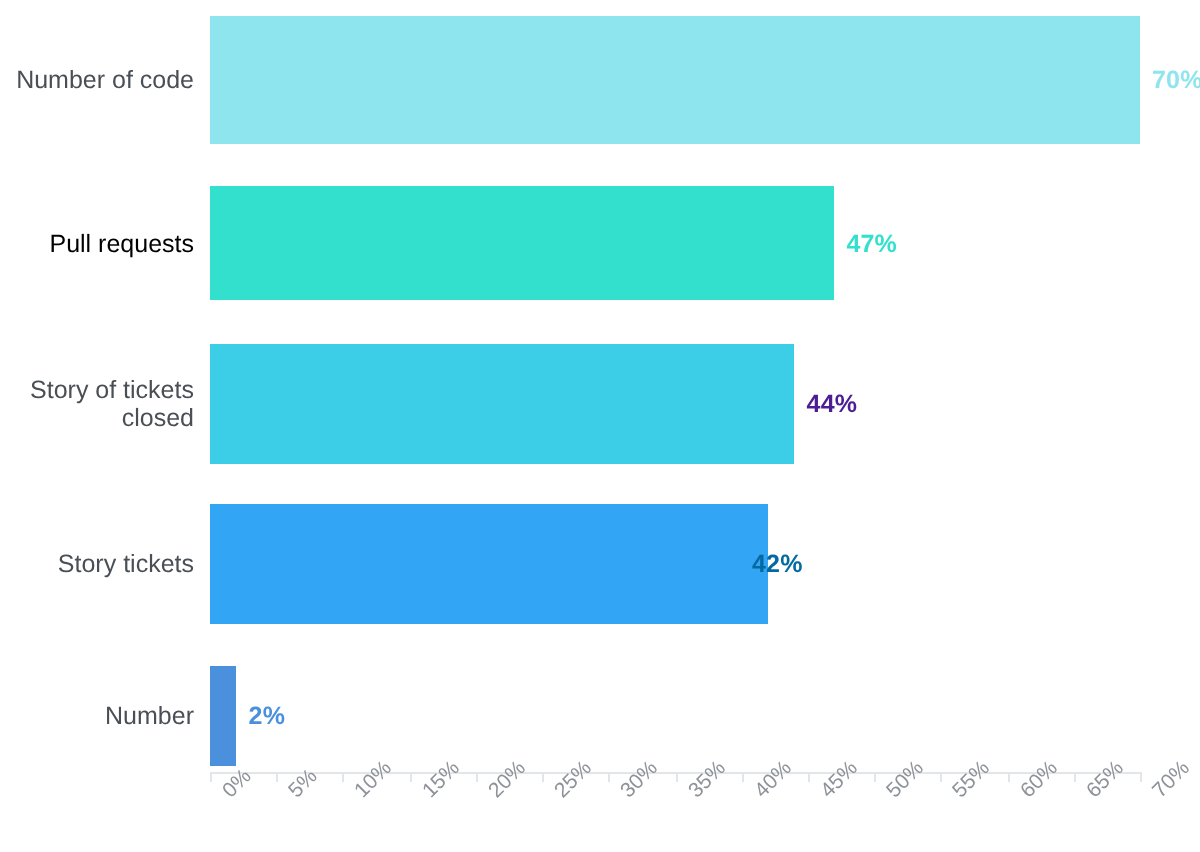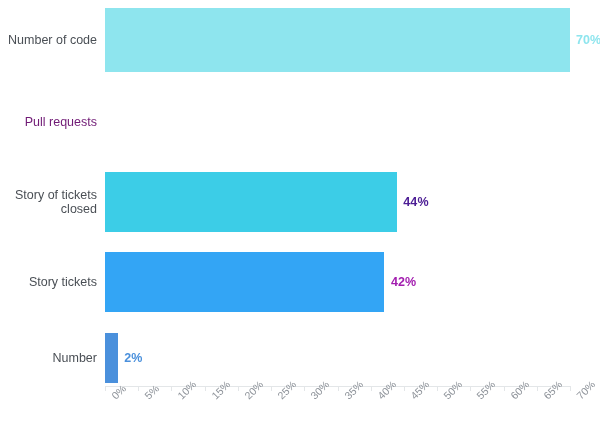--- a/index.html
+++ b/index.html
@@ -103,39 +103,43 @@
     right: 0;
   }
 </style>
 </head>
 <body>
 
 <div id="chart-root">
 
   <div class="cat-col" id="cat-col">
       <div class="cat-label" style="top: 40px; color: rgb(74, 79, 85);">Number of code</div>
-      <div class="cat-label" style="top: 121.5px; color: #701a75;">Pull requests</div>
+      <div class="cat-label" style="top: 121.5px; color: #000000;">Pull requests</div>
       <div class="cat-label" style="top: 202px; color: rgb(74, 79, 85);">Story of tickets
 closed</div>
       <div class="cat-label" style="top: 282px; color: rgb(74, 79, 85);">Story tickets</div>
       <div class="cat-label" style="top: 358px; color: rgb(74, 79, 85);">Number</div>
     </div>
 
   <div class="plot-area" id="plot-area">
       <div class="bar-row" style="top: 8px; height: 64px;">
         <div class="bar" style="width: 465px; background: rgb(142, 229, 238);"></div>
         <span class="bar-value" style="left: 471px; color: rgb(142, 229, 238);">70%</span>
       </div>
+      <div class="bar-row" style="top: 93px; height: 57px;">
+        <div class="bar" style="width: 312.214px; background: rgb(51, 224, 205);"></div>
+        <span class="bar-value" style="left: 318.214px; color: rgb(51, 224, 205);">47%</span>
+      </div>
       <div class="bar-row" style="top: 172px; height: 60px;">
         <div class="bar" style="width: 292.286px; background: rgb(60, 205, 231);"></div>
         <span class="bar-value" style="left: 298.286px; color: #4c1d95;">44%</span>
       </div>
       <div class="bar-row" style="top: 252px; height: 60px;">
         <div class="bar" style="width: 279px; background: rgb(51, 165, 245);"></div>
-        <span class="bar-value" style="left: 286px; color: #a21caf;">42%</span>
+        <span class="bar-value" style="left: 271px; color: #0369a1;">42%</span>
       </div>
       <div class="bar-row" style="top: 333px; height: 50px;">
         <div class="bar" style="width: 13.2857px; background: rgb(74, 144, 220);"></div>
         <span class="bar-value" style="left: 19.2857px; color: rgb(74, 144, 220);">2%</span>
       </div>
     </div>
 
   <div class="axis-line"></div>
 
   <div id="tick-layer">

